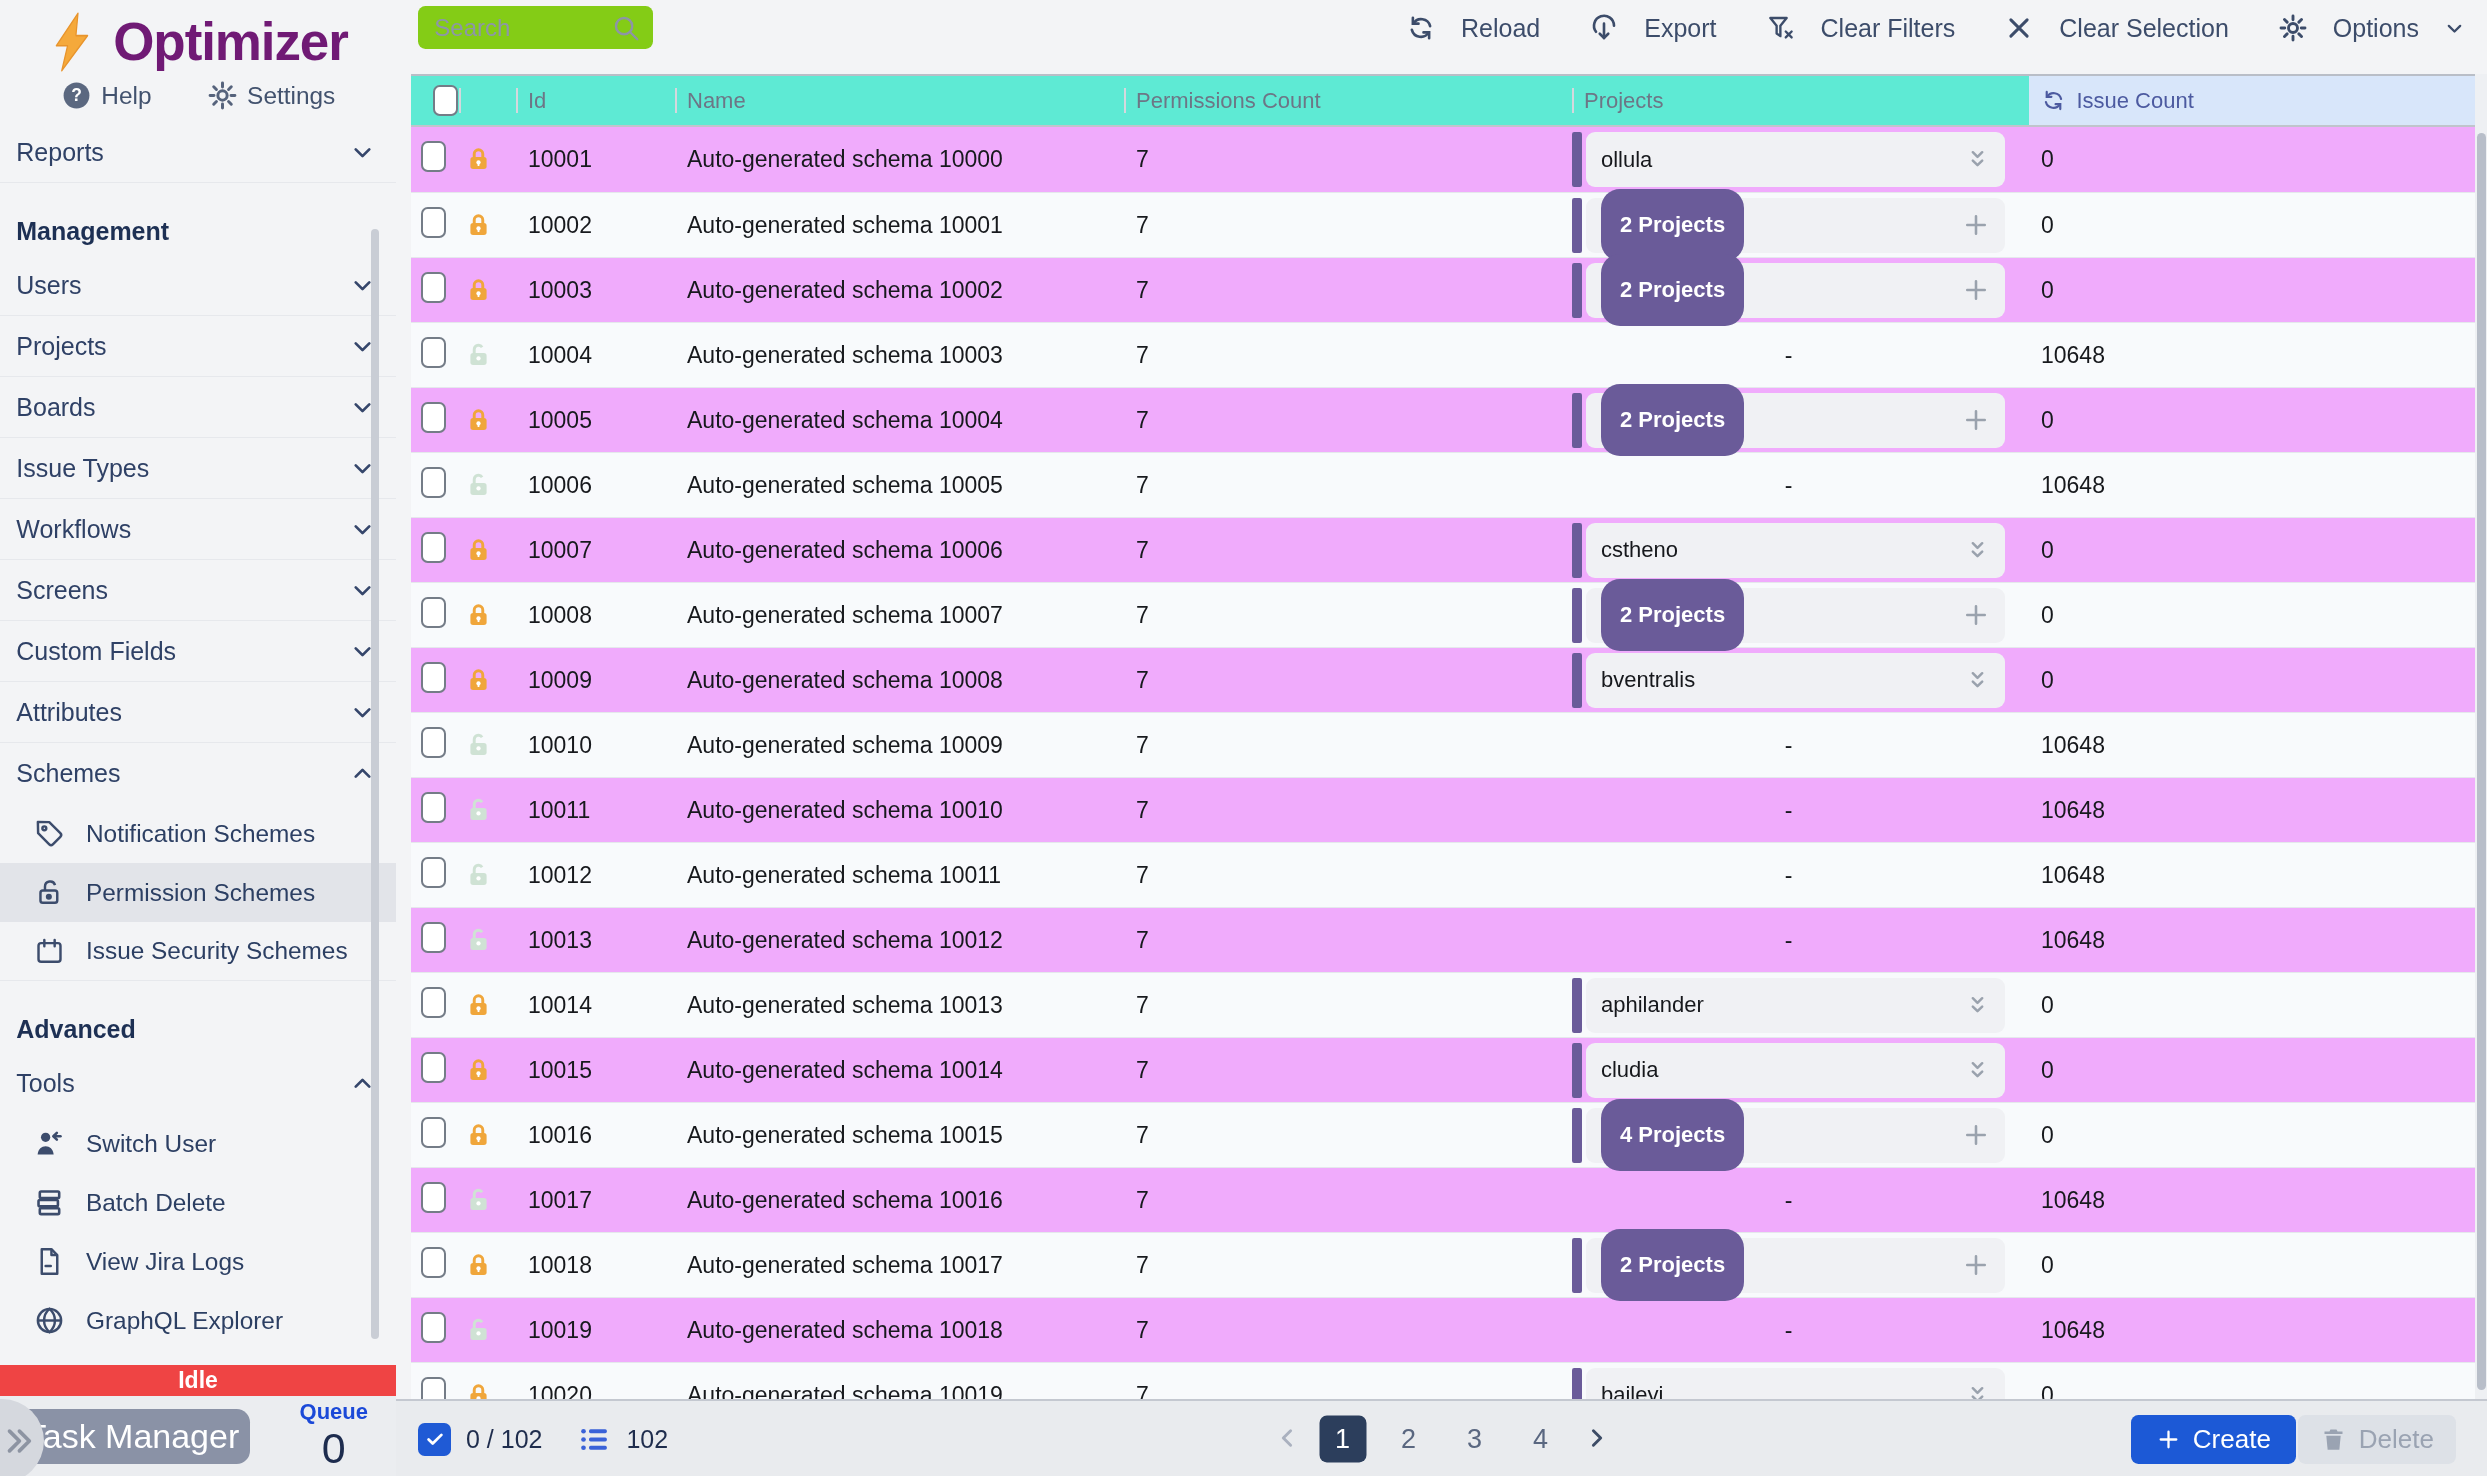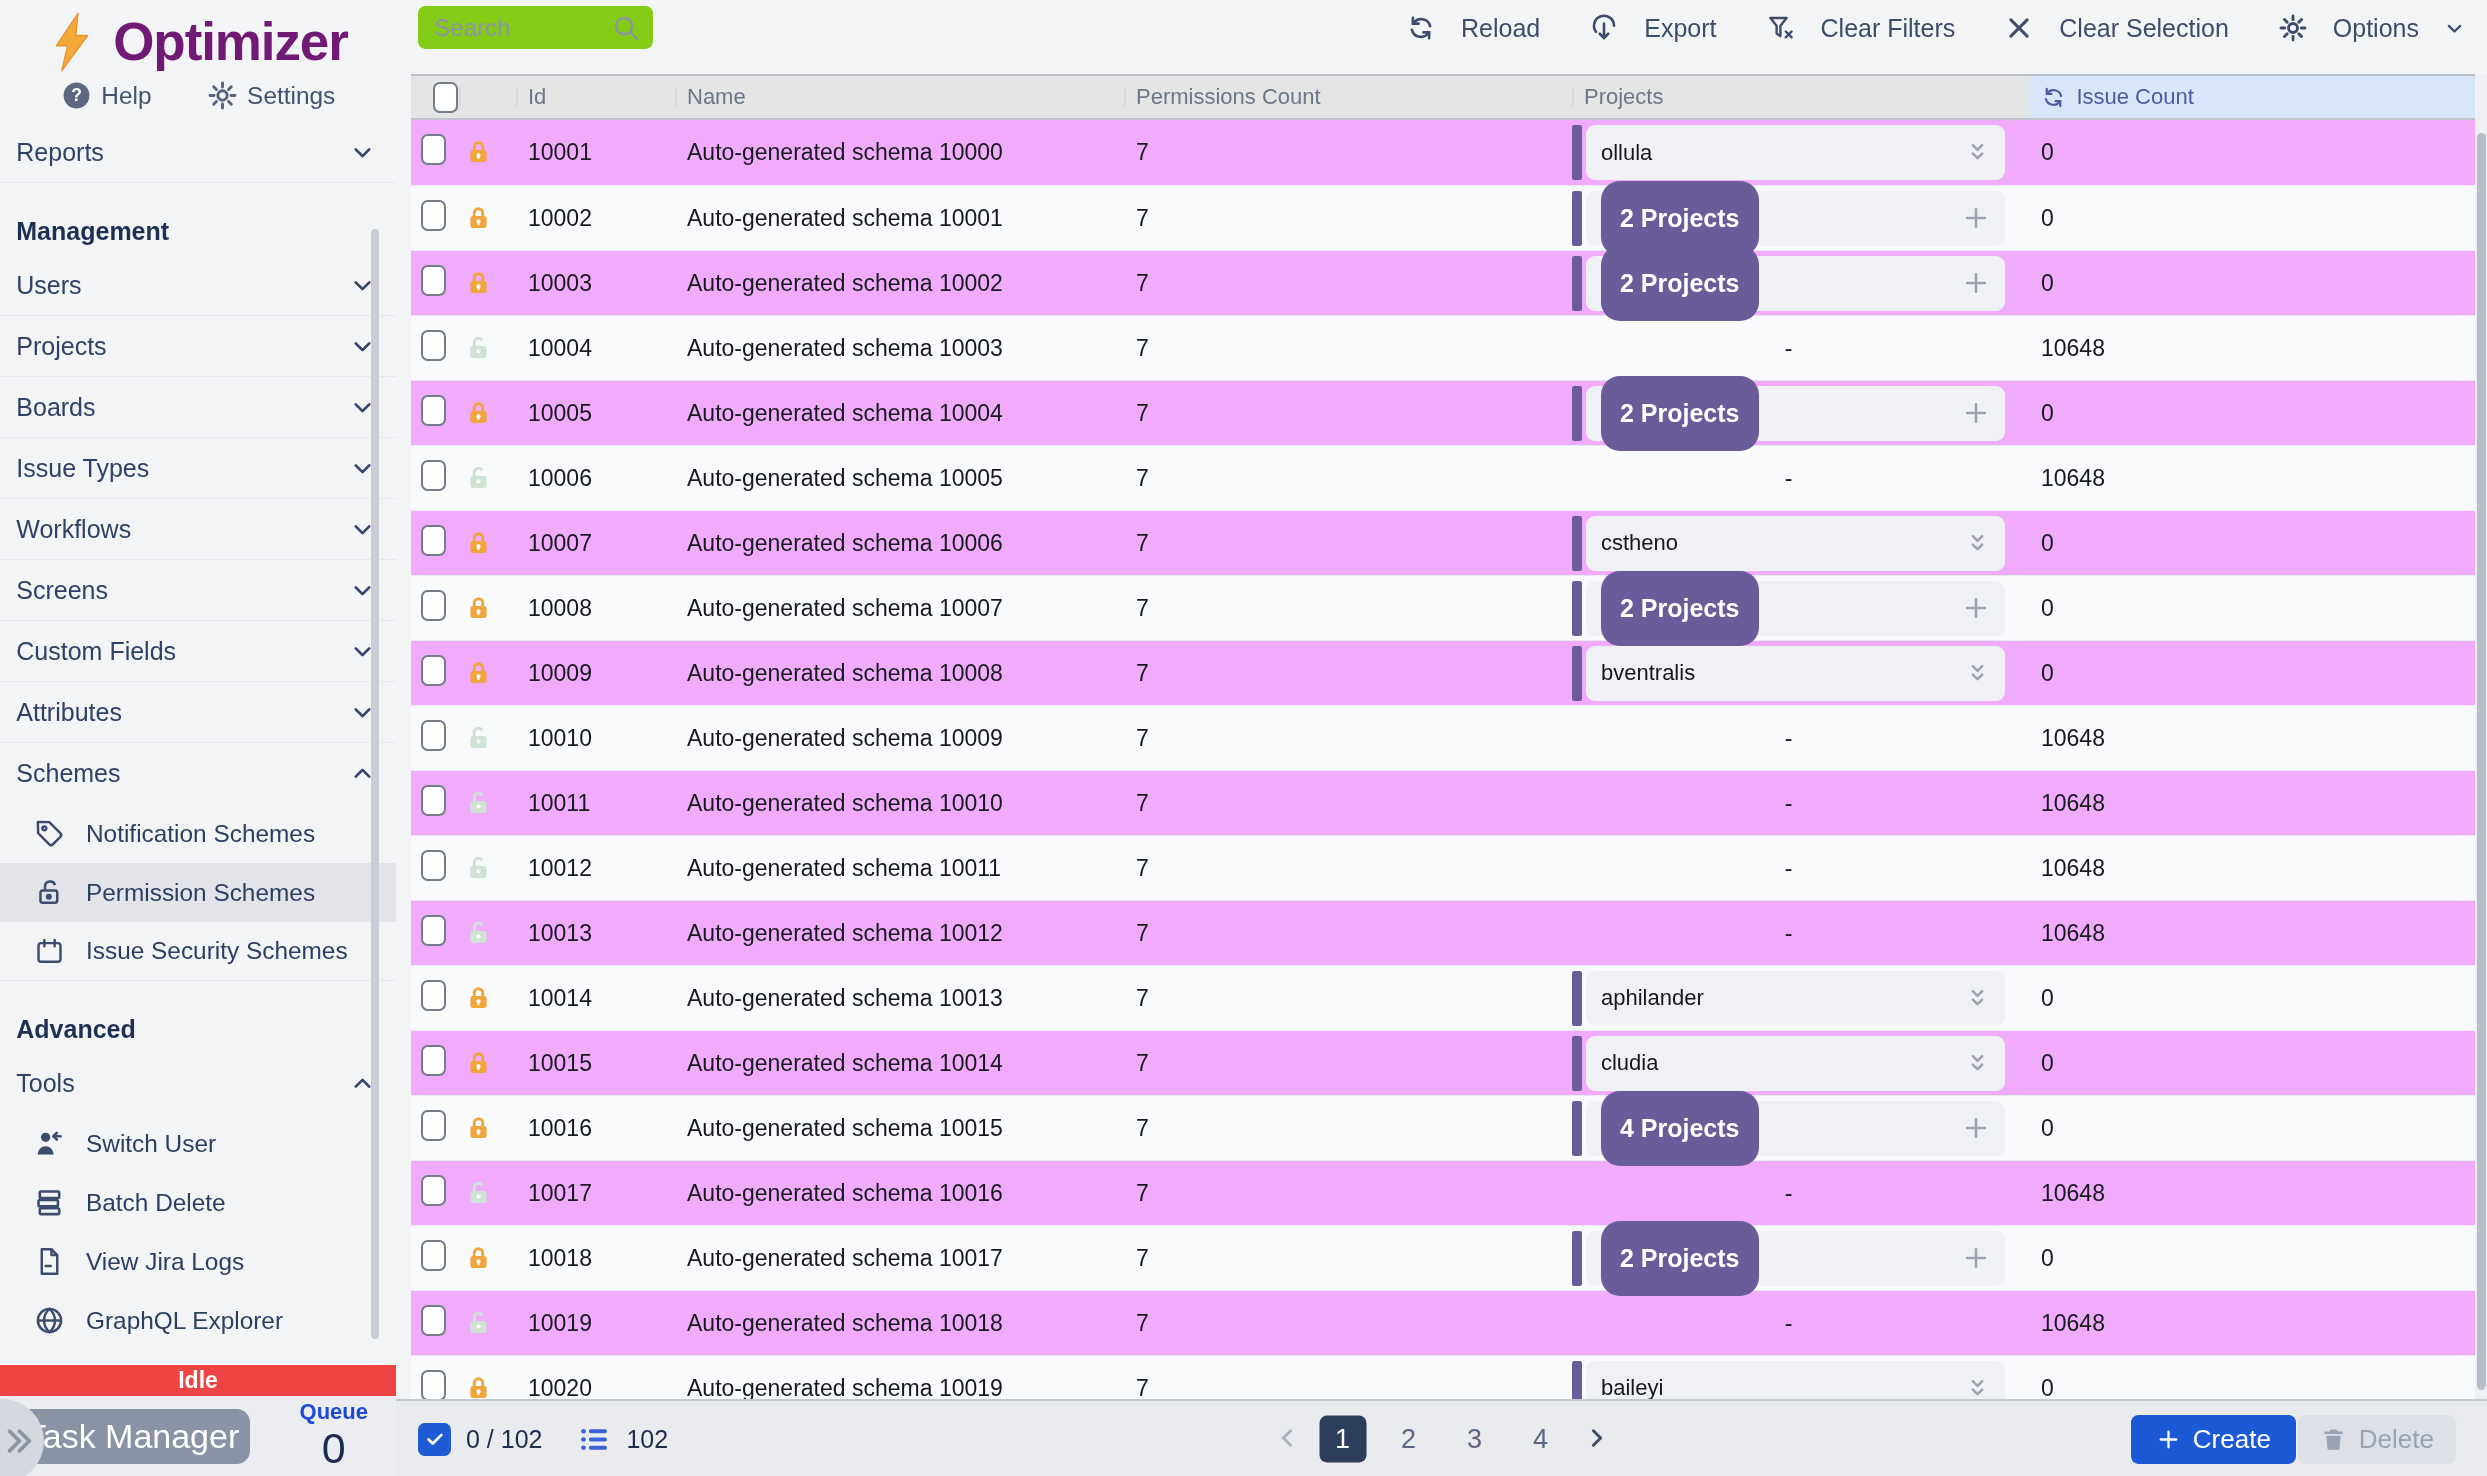--- a/index.html
+++ b/index.html
@@ -48,21 +48,21 @@
   .search-ic svg { width:30px; height:30px; color:#8d95a6; margin-right:12px; }
 
   .toolbar { position:absolute; right:22px; top:0; height:56px; display:flex; align-items:center; gap:49px; }
   .tb-item { display:flex; align-items:center; gap:25px; font-size:25px; color:#3c4c6a; cursor:pointer; white-space:nowrap; }
   .tb-item .icon svg { width:30px; height:30px; }
   .tb-item .chev svg { width:21px; height:21px; }
 
   
   .grid { position:absolute; left:15px; top:74px; right:12px; bottom:78px; background:#fff; overflow:hidden;
           --cols:48px 57px 159px 449px 448px 457px 1fr; }
-  .thead { display:grid; grid-template-columns:var(--cols); height:46px; background:#e5e5e5; border-top:2.2px solid #b9bec7; border-bottom:2.2px solid #c0c4cc; align-items:center; }
+  .thead { display:grid; grid-template-columns:var(--cols); height:53px; background:#5eead4; border-top:2.2px solid #b9bec7; border-bottom:2.2px solid #c0c4cc; align-items:center; }
   .th { font-size:22px; color:#6d7686; padding-left:12px; position:relative; height:100%; display:flex; align-items:center; }
   .th.sep::before { content:""; position:absolute; left:0; top:12px; bottom:12px; width:1.5px; background:#d5d8dd; }
   .th-issue { background:#d8e6fa; color:#4c5aa0; gap:10.4px; }
   .th-issue .icon svg { width:25px; height:25px; color:#4c5aa0; }
   .checkbox { width:25px; height:31px; border:2.2px solid #747c87; border-radius:6.7px; background:#fff; display:inline-block; margin-left:10.4px; cursor:pointer; }
 
   .trow { display:grid; grid-template-columns:var(--cols); height:65px; align-items:center; background:#f0abfc; }
   .trow:nth-child(even) { background:#f8fafc; }
   .trow + .trow { border-top:1.5px solid #e5e8ec; }
   .c { font-size:23px; color:#17191d; }
@@ -71,21 +71,21 @@
   .lock.locked { color:#F0A63B; }
   .lock.unlocked { color:#cfe2d4; }
   .c.id, .c.nm, .c.pc, .c.ic { padding-left:12px; }
   .c.pj { height:100%; display:flex; align-items:center; padding-right:24px; }
   .proj-none { width:100%; text-align:center; color:#17191d; font-size:23px; }
   .proj-ctl { display:flex; align-items:center; width:100%; height:55px; }
   .pbar { width:9.6px; height:55px; background:#6a5b99; border-radius:2.2px; flex:none; }
   .pbox { flex:1; height:55px; margin-left:4.4px; background:#f0f1f4; border-radius:9px; display:flex; align-items:center; padding:0 15px; min-width:0; }
   .pval { font-size:22px; color:#16181c; white-space:nowrap; }
   .dchev { margin-left:auto; } .dchev svg { width:25px; height:25px; color:#9aa2ad; }
-  .badge { background:#6a5b99; color:#fff; font-weight:bold; font-size:25px; border-radius:19px; padding:25px 19px; line-height:1; white-space:nowrap; cursor:pointer; }
+  .badge { background:#6a5b99; color:#fff; font-weight:bold; font-size:22px; border-radius:19px; padding:25px 19px; line-height:1; white-space:nowrap; cursor:pointer; }
   .plus { margin-left:auto; cursor:pointer; } .plus svg { width:28px; height:28px; color:#9aa2ad; }
 
   .vscroll { position:absolute; right:0; top:74px; bottom:78px; width:12px; background:#eef0f3; }
   .vthumb { position:absolute; left:1.5px; top:59px; width:9px; height:calc(100% - 68px); border-radius:5.2px; background:#b8bec9; }
 
   
   .footer { position:absolute; left:0; right:0; bottom:0; height:78px; background:#e9ebee; border-top:2.2px solid #c4c8d0; }
   .f-left { position:absolute; left:22px; top:0; height:100%; display:flex; align-items:center; gap:15px; }
   .f-cb { width:33px; height:33px; border-radius:6.7px; background:#1f5ad5; display:flex; align-items:center; justify-content:center; cursor:pointer; }
   .f-cb svg { width:22px; height:22px; }

